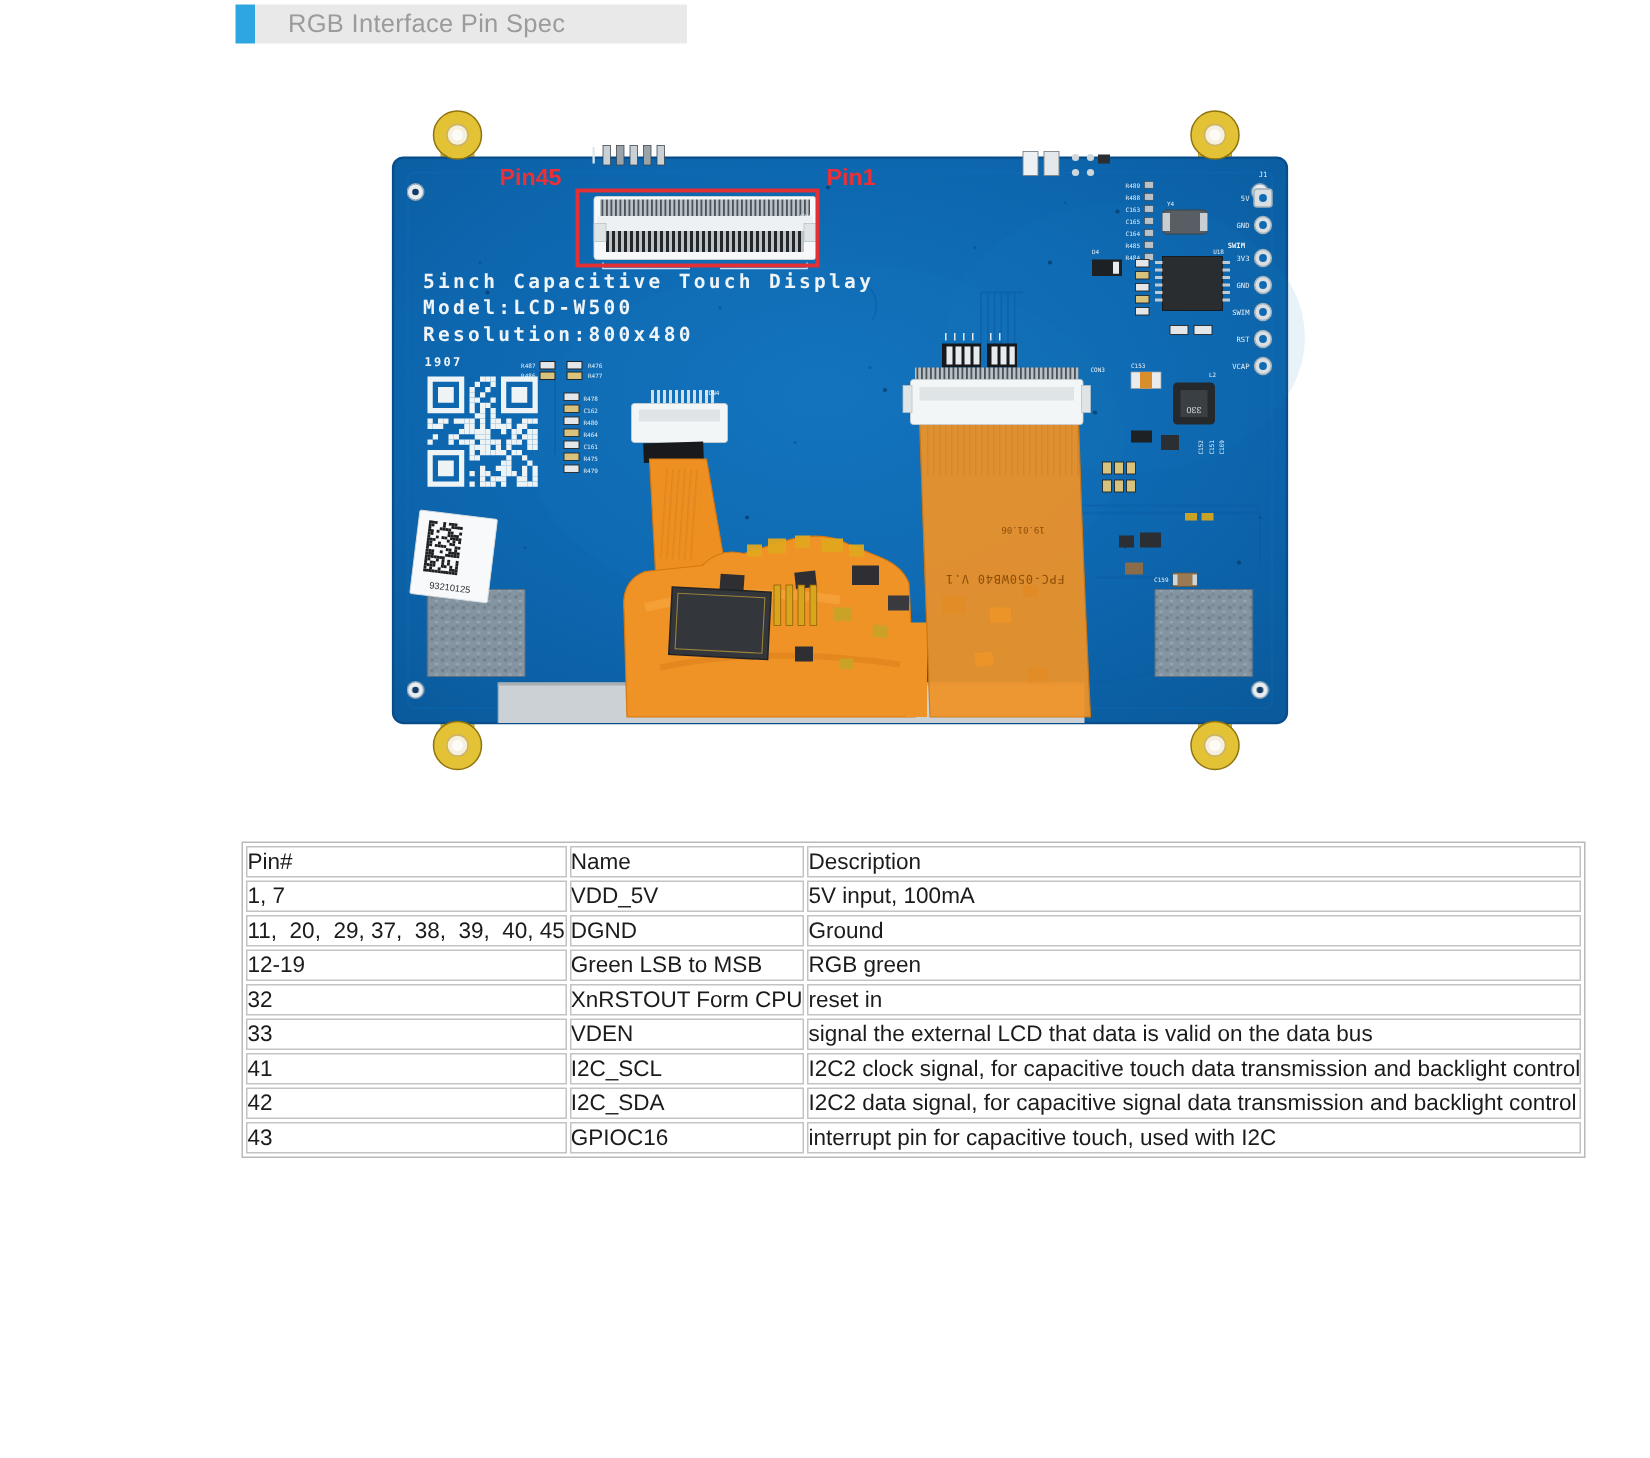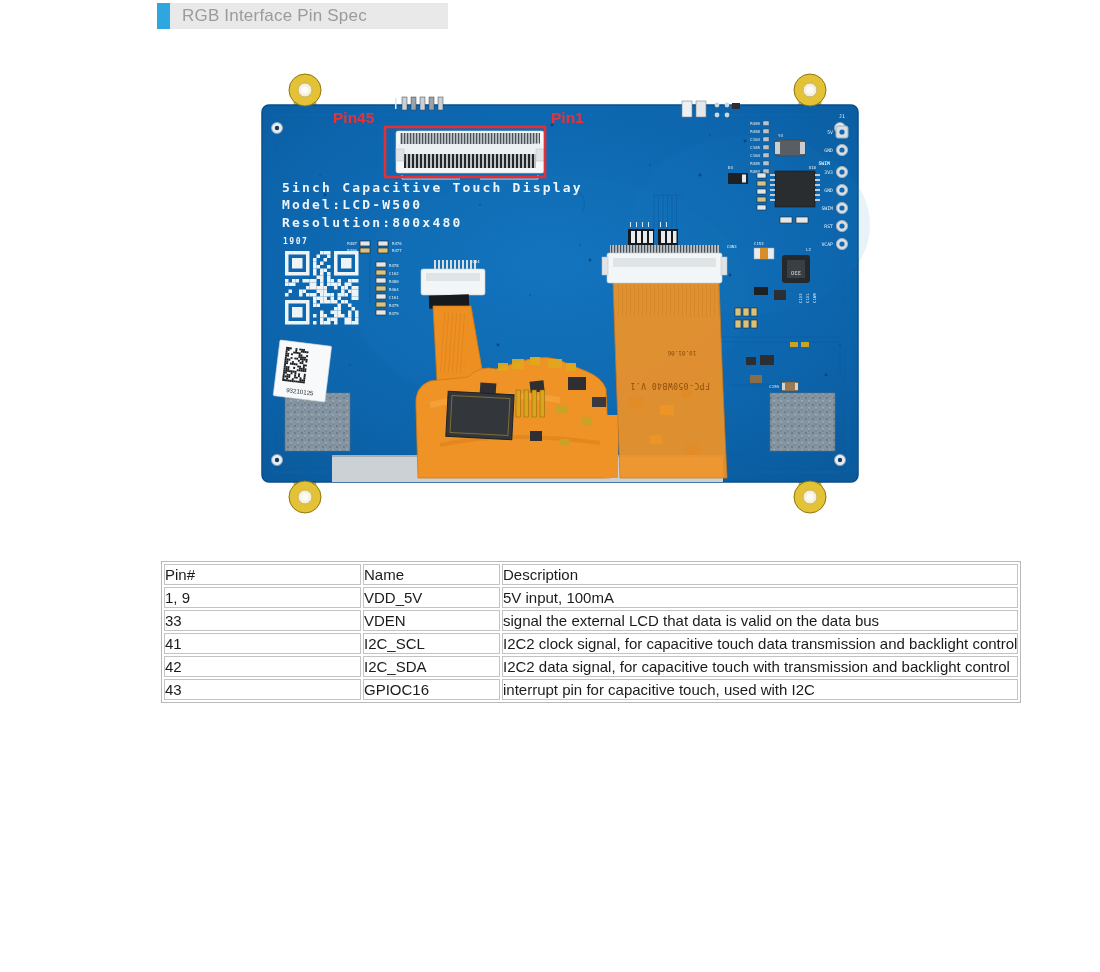--- a/index.html
+++ b/index.html
@@ -1,20 +1,20 @@
 <!DOCTYPE html>
 <html><head>
 <meta charset="utf-8">
 <style>
   html,body{margin:0;padding:0;background:#fff;}
   body{width:1100px;height:972px;position:relative;font-family:"Liberation Sans",sans-serif;overflow:hidden;}
   
   .titlebar{position:absolute;left:157px;top:3px;height:26px;display:flex;}
   .accent{width:13px;height:26px;}
-  .titlebox{height:26px;min-width:236px;background:#e9e9e9;display:flex;align-items:center;padding-left:12px;padding-right:30px;}
+  .titlebox{height:26px;min-width:236px;background:#e9e9e9;display:flex;align-items:center;padding-left:22px;padding-right:30px;}
   .titlebox span{font-size:17px;color:#9b9b9b;letter-spacing:.2px;}
   
   .pcb{position:absolute;left:230px;top:45px;width:650px;height:500px;}
   
   .tablewrap{position:absolute;left:161px;top:561px;}
   table.pinspec{border-collapse:separate;border-spacing:2px;border:1px solid #b9b9b9;background:#fff;}
   table.pinspec th, table.pinspec td{
     border:1px solid #c3c3c3;height:19px;line-height:19px;padding:0 0;
     font-family:"Liberation Sans",sans-serif;font-size:15px;font-weight:400;
     color:#1b1b1b;text-align:left;white-space:pre;overflow:hidden;background:#fff;}
@@ -740,38 +740,53 @@
       </colgroup>
     <thead>
         <tr id="thead-row">
           <th>Pin#</th>
           <th>Name</th>
           <th>Description</th>
         </tr>
       </thead>
     <tbody id="tbody">
         <tr>
-          <td>1, 9</td>
+          <td>1, 7</td>
           <td>VDD_5V</td>
           <td>5V input, 100mA</td>
+        </tr>
+        <tr>
+          <td>11,  20,  29, 37,  38,  39,  40, 45</td>
+          <td>DGND</td>
+          <td>Ground</td>
+        </tr>
+        <tr>
+          <td>12-19</td>
+          <td>Green LSB to MSB</td>
+          <td>RGB green</td>
+        </tr>
+        <tr>
+          <td>32</td>
+          <td>XnRSTOUT Form CPU</td>
+          <td>reset in</td>
         </tr>
         <tr>
           <td>33</td>
           <td>VDEN</td>
           <td>signal the external LCD that data is valid on the data bus</td>
         </tr>
         <tr>
           <td>41</td>
           <td>I2C_SCL</td>
           <td>I2C2 clock signal, for capacitive touch data transmission and backlight control</td>
         </tr>
         <tr>
           <td>42</td>
           <td>I2C_SDA</td>
-          <td>I2C2 data signal, for capacitive touch with transmission and backlight control</td>
+          <td>I2C2 data signal, for capacitive signal data transmission and backlight control</td>
         </tr>
         <tr>
           <td>43</td>
           <td>GPIOC16</td>
           <td>interrupt pin for capacitive touch, used with I2C</td>
         </tr>
       </tbody>
   </table>
 </div>
 

